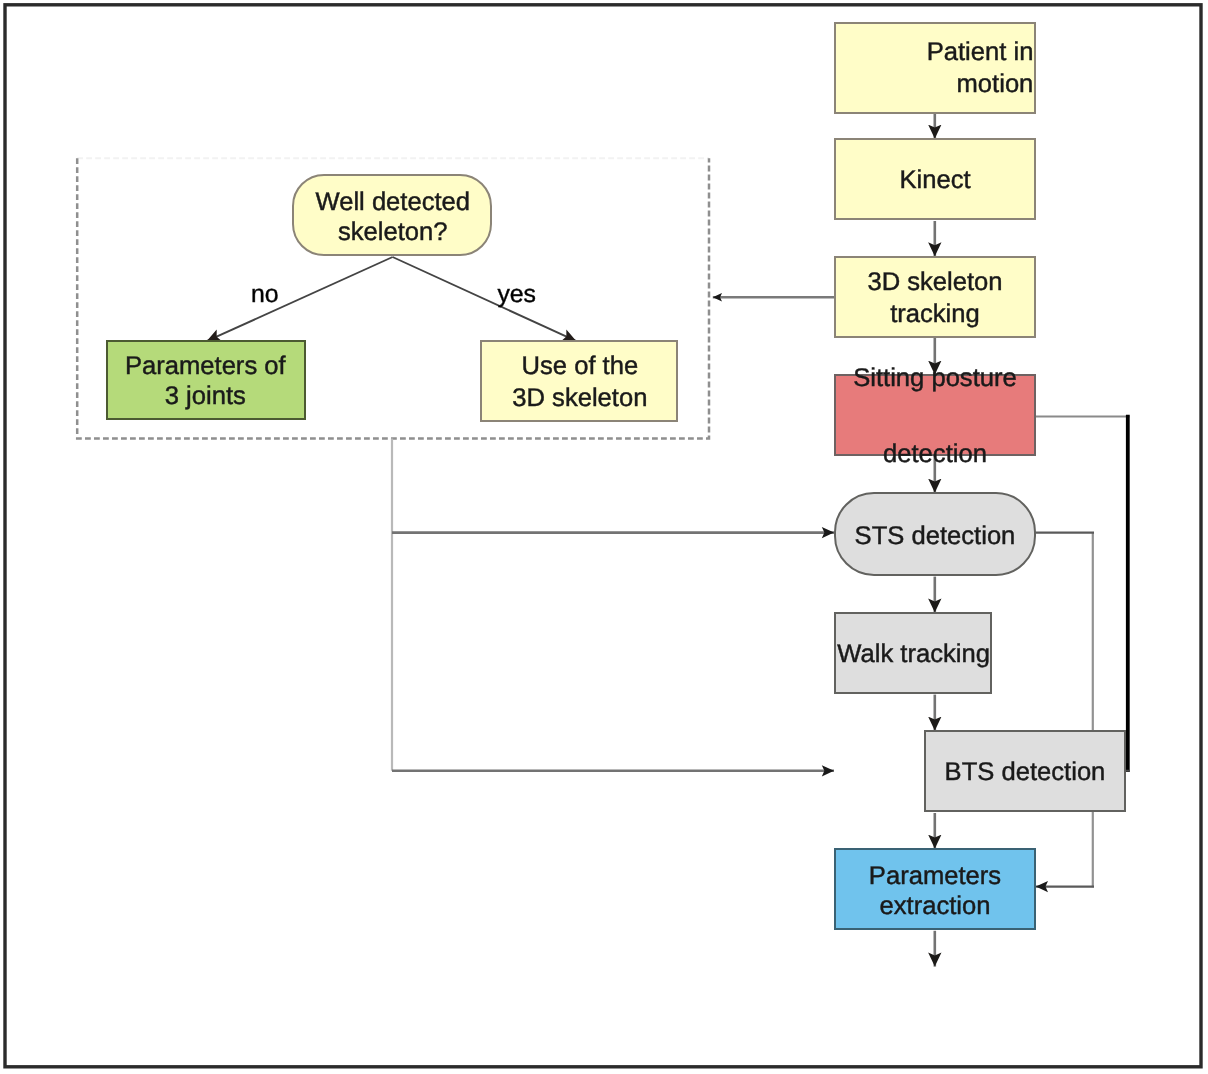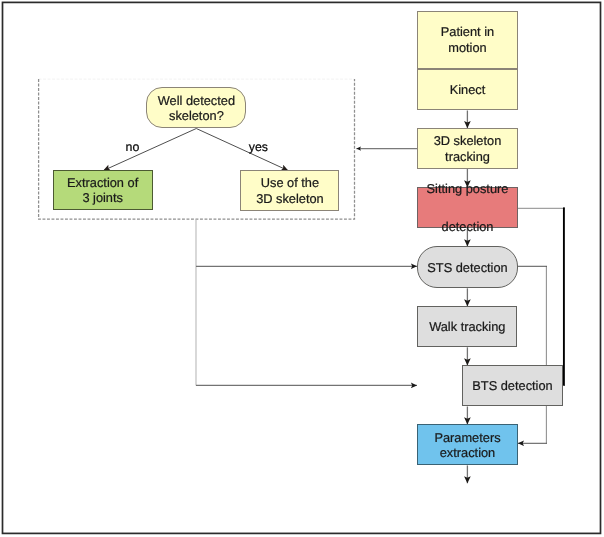--- a/index.html
+++ b/index.html
@@ -21,26 +21,26 @@
 
   
   .fill-yellow       { background:#fffdc8; border-color:#8b8477; }
   .fill-gray         { background:#dedede; border-color:#62625f; }
   .fill-red          { background:#e77b7b; border-color:#6e6262; }
   .fill-blue         { background:#70c3ed; border-color:#3a6274; }
   .fill-light-green  { background:#b5da7a; border-color:#4c5a32; }
   .fill-bright-green { background:#82c32b; border-color:#4c6b13; }
 
   
-  #n-patient { left:417.3px; top:10.7px;  width:100.4px; height:58px; }
+  #n-patient { left:417.3px; top:10.7px;  width:100.4px; height:46px;align-items:flex-end; }
   #n-kinect  { left:417.3px; top:69.4px;  width:100.4px; height:41.1px; }
   #n-skel3d  { left:417.3px; top:128.2px; width:100.4px; height:40.8px; }
   #n-sitting { left:417.3px; top:187.4px; width:100.4px; height:40.6px;gap:22px; }
   #n-sts     { left:417.3px; top:246.4px; width:100.4px; height:41.9px;border-radius:20px; }
-  #n-walk    { left:417.3px; top:306.3px; width:100px; height:41.0px; }
+  #n-walk    { left:417.3px; top:306.3px; width:79px; height:41.0px; }
   #n-bts     { left:417.3px; top:365.4px; width:100.4px; height:41.1px;margin-left:45px; }
   #n-params  { left:417.3px; top:424.4px; width:100.4px; height:41.0px; }
   #n-motor   { left:417.3px; top:483.3px; width:100.4px; height:40.7px; }
   #n-welldet { left:146.4px; top:87.4px;  width:100.0px; height:41.0px;border-radius:16px; }
   #n-extract { left:52.5px;  top:170.4px; width:100.3px; height:40.1px; }
   #n-useskel { left:240.4px; top:170.4px; width:99.1px;  height:40.7px; }
 
   .edgelabel { position:absolute; font-size:12.4px; color:#000000;
                white-space:pre; line-height:12.4px;
                -webkit-text-stroke:0.22px #1a1a1a; }
@@ -143,21 +143,21 @@
     <span class="ln">extraction</span>
   </div>
 
 
   <div class="node fill-yellow" id="n-welldet">
     <span class="ln">Well detected</span>
     <span class="ln">skeleton?</span>
   </div>
 
   <div class="node fill-light-green" id="n-extract">
-    <span class="ln">Extraction of</span>
+    <span class="ln">Parameters of</span>
     <span class="ln">3 joints</span>
   </div>
 
   <div class="node fill-yellow" id="n-useskel">
     <span class="ln">Use of the</span>
     <span class="ln">3D skeleton</span>
   </div>
 
 </div>
 

